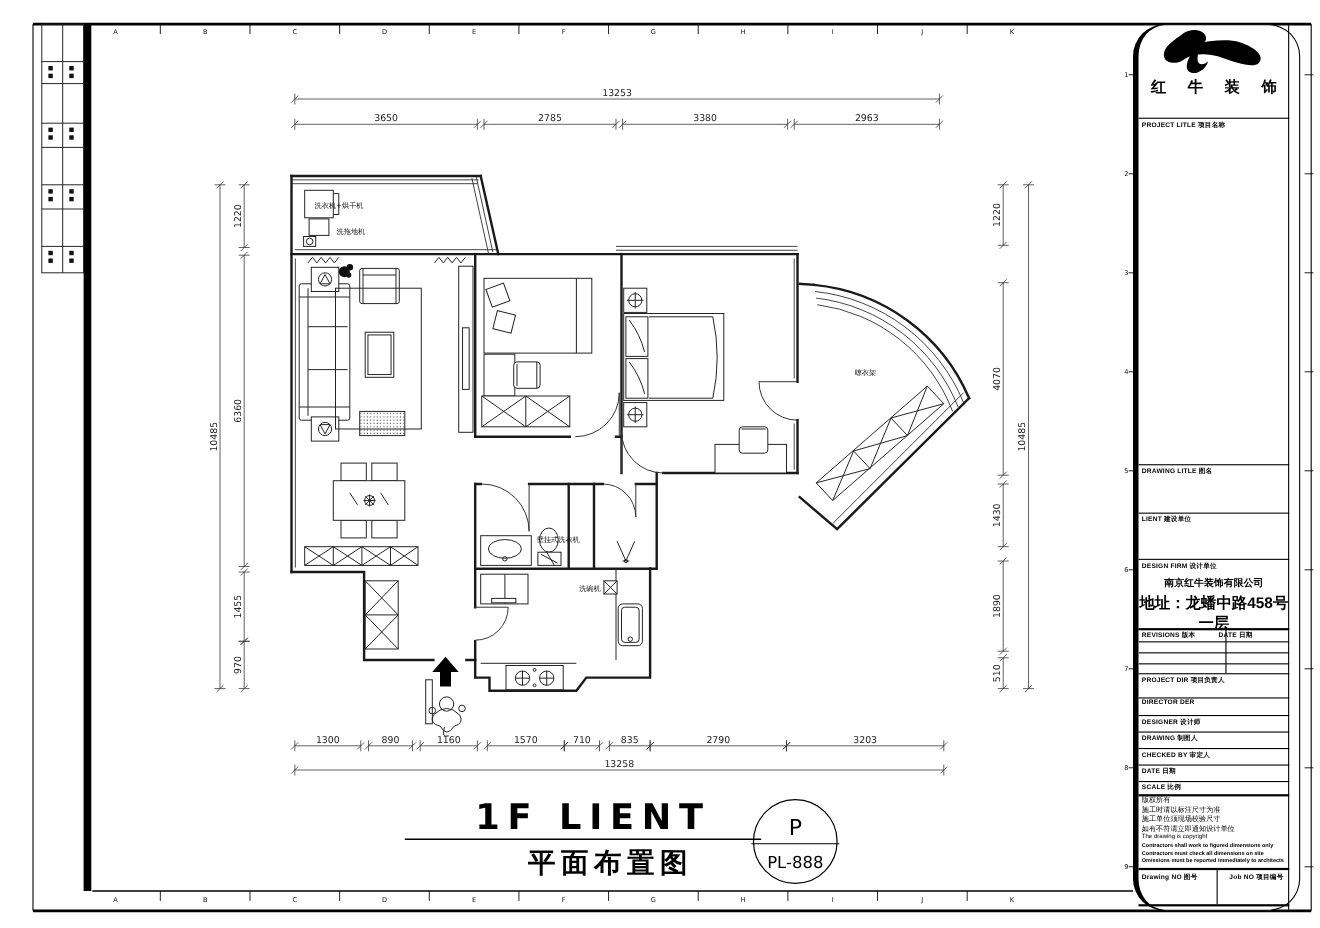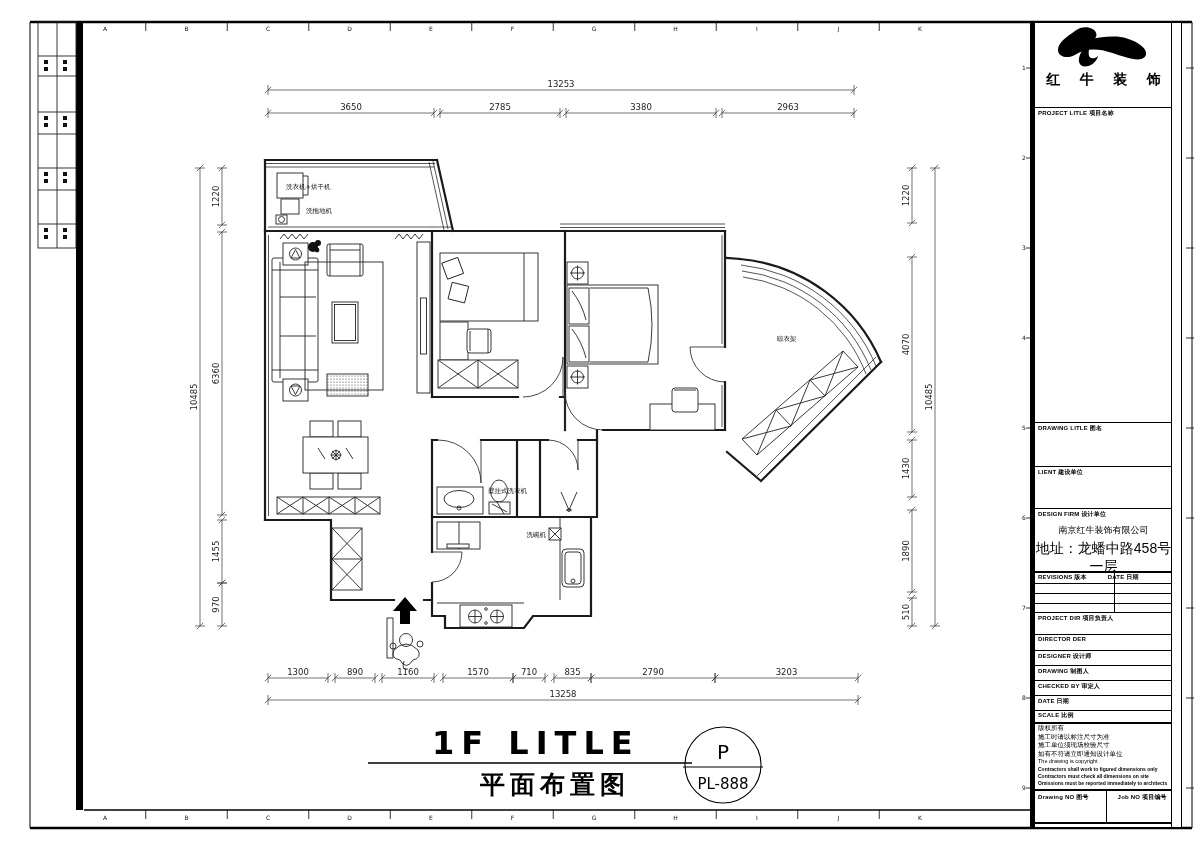--- a/index.html
+++ b/index.html
@@ -11,25 +11,25 @@
   .f{stroke:#222;stroke-width:.9;fill:#fff;}
   .fn{stroke:#222;stroke-width:.9;fill:none;}
   .dr{stroke:#333;stroke-width:.9;fill:none;}
   .dim line,.dim path{stroke:#333;stroke-width:.7;}
   .dim text{font:8.5px "DejaVu Sans",sans-serif;fill:#222;}
   .lbl{font:6.5px "DejaVu Sans",sans-serif;fill:#111;}
   .glet{font:6px "DejaVu Sans",sans-serif;fill:#111;text-anchor:middle;}
   .fr{stroke:#000;fill:none;}
   
   #tblock{position:absolute;left:1030px;top:22px;width:152px;height:806px;box-sizing:border-box;
-    border-left:5px solid #000;border-right:1px solid #000;border-top:1px solid #000;border-bottom:1px solid #000;background:#fff;}
+    border-left:5px solid #000;border-right:1px solid #000;border-top:1px solid #000;border-bottom:1px solid #000;background:#fff;border-radius:29px;}
   .tbs{position:absolute;left:0;right:9px;border-bottom:1px solid #000;overflow:hidden;}
   .tb-vline{position:absolute;right:9px;top:0;bottom:0;border-right:1px solid #000;}
   .tb-label{font:700 6px "Liberation Sans",sans-serif;color:#000;padding:2px 0 0 3px;letter-spacing:.2px;}
-  .tb-center{text-align:center;font-weight:400;color:#000;}
+  .tb-center{text-align:center;font-weight:700;color:#000;}
   #tb-logo svg{position:static;display:block;margin:2px auto 0 auto;}
   #tb-company{font:700 14px "Liberation Serif",serif;letter-spacing:8px;text-align:center;color:#000;white-space:nowrap;padding-left:8px;}
   .rev-row{border-top:1px solid #000;height:9px;}
   .copy-cn{font:6.5px "Liberation Sans",sans-serif;color:#000;line-height:8.6px;}
   .copy-en{font:5.5px "Liberation Sans",sans-serif;color:#000;line-height:7.5px;}
   .copy-enb{font:700 5px "Liberation Sans",sans-serif;color:#000;line-height:7.2px;}
   
   #f-title-en{position:absolute;left:432px;top:724px;font:700 32px "DejaVu Sans",sans-serif;
     letter-spacing:7px;color:#000;}
   #f-title-cn{position:absolute;left:480px;top:768px;font:600 25px "DejaVu Sans",sans-serif;
@@ -586,16 +586,16 @@
     <div class="copy-enb">Omissions must be reported immediately to architects</div>
   </div>
 
   <div class="tbs" style="top:766px;height:31px;border-top:2px solid #000;border-bottom-width:2px;">
     <div style="position:absolute;left:52%;top:0;bottom:0;border-left:1px solid #000;"></div>
     <span class="tb-label" style="float:left;">Drawing NO 图号</span>
     <span class="tb-label" style="float:left;margin-left:26px;">Job NO 项目编号</span>
   </div>
 </div>
 
-<div id="f-title-en">1F LITLE</div>
+<div id="f-title-en">1F LIENT</div>
 <div id="f-title-cn">平面布置图</div>
 
 </div>
 
 </body></html>

